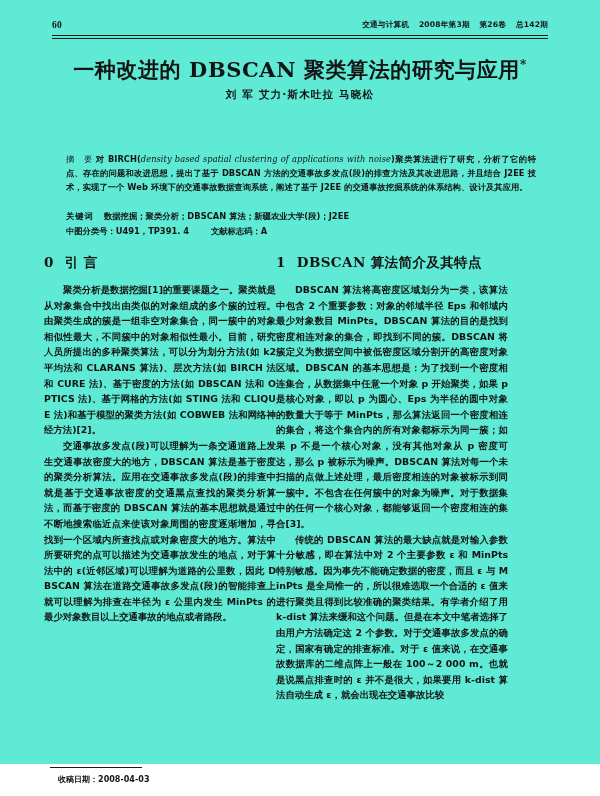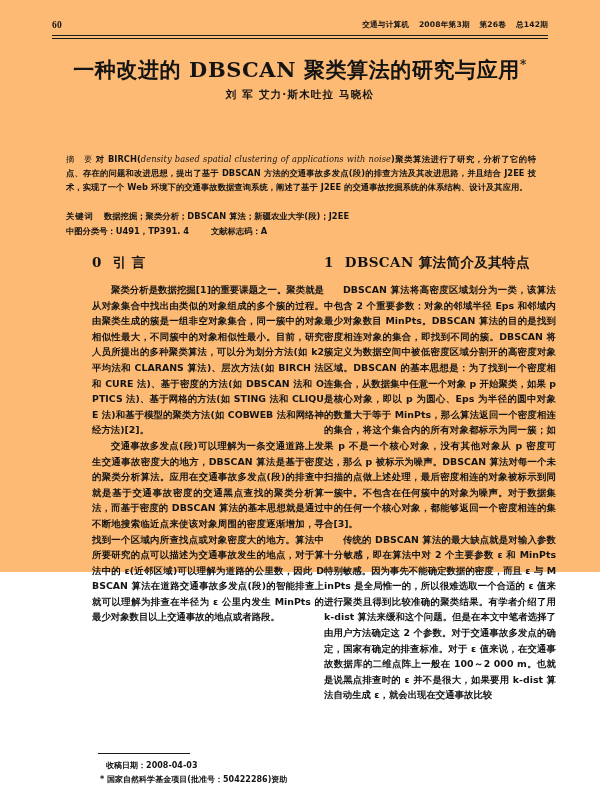--- a/index.html
+++ b/index.html
@@ -12,24 +12,24 @@
     height: 796px;
     overflow: hidden;
     font-family: "DejaVu Serif", "Liberation Serif", serif;
     color: #141414;
     -webkit-font-smoothing: antialiased;
   }
 
   .page {
     position: relative;
     width: 600px;
-    height: 572px;
+    height: 764px;
     box-sizing: border-box;
     padding: 0;
-    background: #fdba74;
+    background: #5eead4;
   }
 
   
   .runhead {
     position: absolute;
     top: 20px;
     left: 52px;
     right: 52px;
     display: flex;
     align-items: flex-end;
@@ -150,25 +150,25 @@
     font-size: 8.3px;
     font-weight: 700;
     line-height: 14px;
   }
   .clc-line .sep { display: inline-block; width: 22px; }
 
   
   .columns {
     position: absolute;
     top: 246px;
-    left: 60px;
+    left: 44px;
     width: 496px;
     height: 540px;
     display: flex;
-    justify-content: flex-end;
+    justify-content: flex-start;
   }
   .col { width: 232px; position: relative; }
 
   .sec-h {
     font-family: "DejaVu Serif", serif;
     font-size: 13.5px;
     font-weight: 700;
     letter-spacing: 0.4px;
     margin: 8px 0 10px 0;
     white-space: nowrap;
@@ -239,21 +239,20 @@
   <div class="columns">
 
     <div class="col">
       <div class="sec-h"><span class="num">0</span><span>引    言</span></div>
       <p class="body">聚类分析是数据挖掘[1]的重要课题之一。聚类就是从对象集合中找出由类似的对象组成的多个簇的过程。由聚类生成的簇是一组非空对象集合，同一簇中的对象相似性最大，不同簇中的对象相似性最小。目前，研究人员所提出的多种聚类算法，可以分为划分方法(如 k2 平均法和 CLARANS 算法)、层次方法(如 BIRCH 法和 CURE 法)、基于密度的方法(如 DBSCAN 法和 OPTICS 法)、基于网格的方法(如 STING 法和 CLIQUE 法)和基于模型的聚类方法(如 COBWEB 法和网络神经方法)[2]。</p>
       <p class="body">交通事故多发点(段)可以理解为一条交通道路上发生交通事故密度大的地方，DBSCAN 算法是基于密度的聚类分析算法。应用在交通事故多发点(段)的排查中就是基于交通事故密度的交通黑点查找的聚类分析算法，而基于密度的 DBSCAN 算法的基本思想就是通过不断地搜索临近点来使该对象周围的密度逐渐增加，寻找到一个区域内所查找点或对象密度大的地方。算法中所要研究的点可以描述为交通事故发生的地点，对于算法中的 ε(近邻区域)可以理解为道路的公里数，因此 DBSCAN 算法在道路交通事故多发点(段)的智能排查上就可以理解为排查在半径为 ε 公里内发生 MinPts 的最少对象数目以上交通事故的地点或者路段。</p>
 
       <div class="footnote">
         <div class="fn-rule"></div>
         <div class="fn-line">收稿日期：2008-04-03</div>
-        <div class="fn-line star">* 国家自然科学基金项目(批准号：50422286)资助</div>
       </div>
     </div>
 
     <div class="col">
       <div class="sec-h"><span class="num">1</span><span>DBSCAN 算法简介及其特点</span></div>
       <p class="body">DBSCAN 算法将高密度区域划分为一类，该算法中包含 2 个重要参数：对象的邻域半径 Eps 和邻域内最少对象数目 MinPts。DBSCAN 算法的目的是找到密度相连对象的集合，即找到不同的簇。DBSCAN 将簇定义为数据空间中被低密度区域分割开的高密度对象区域。DBSCAN 的基本思想是：为了找到一个密度相连集合，从数据集中任意一个对象 p 开始聚类，如果 p 是核心对象，即以 p 为圆心、Eps 为半径的圆中对象的数量大于等于 MinPts，那么算法返回一个密度相连的集合，将这个集合内的所有对象都标示为同一簇；如果 p 不是一个核心对象，没有其他对象从 p 密度可达，那么 p 被标示为噪声。DBSCAN 算法对每一个未扫描的点做上述处理，最后密度相连的对象被标示到同一簇中。不包含在任何簇中的对象为噪声。对于数据集中的任何一个核心对象，都能够返回一个密度相连的集合[3]。</p>
       <p class="body">传统的 DBSCAN 算法的最大缺点就是对输入参数十分敏感，即在算法中对 2 个主要参数 ε 和 MinPts 特别敏感。因为事先不能确定数据的密度，而且 ε 与 MinPts 是全局惟一的，所以很难选取一个合适的 ε 值来进行聚类且得到比较准确的聚类结果。有学者介绍了用 k-dist 算法来缓和这个问题。但是在本文中笔者选择了由用户方法确定这 2 个参数。对于交通事故多发点的确定，国家有确定的排查标准。对于 ε 值来说，在交通事故数据库的二维点阵上一般在 100～2 000 m。也就是说黑点排查时的 ε 并不是很大，如果要用 k-dist 算法自动生成 ε，就会出现在交通事故比较</p>
     </div>
 
   </div>

